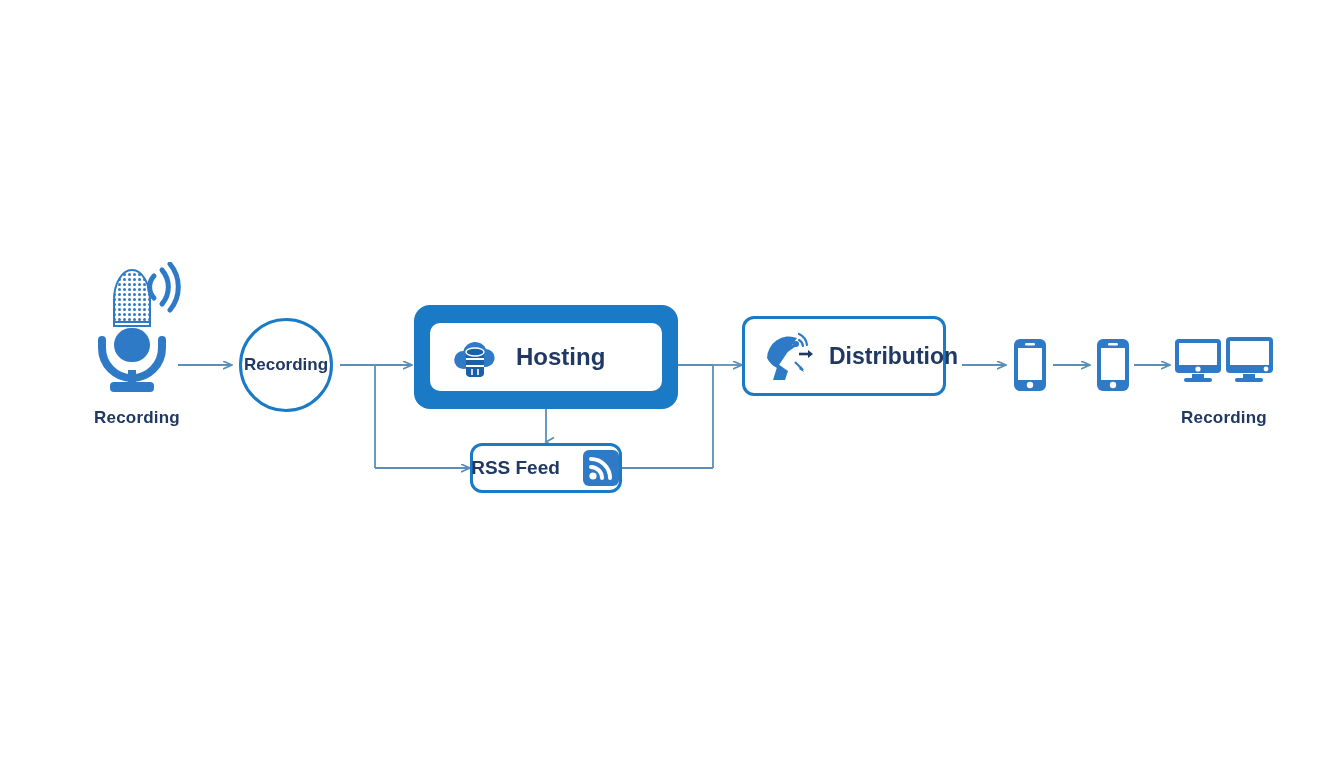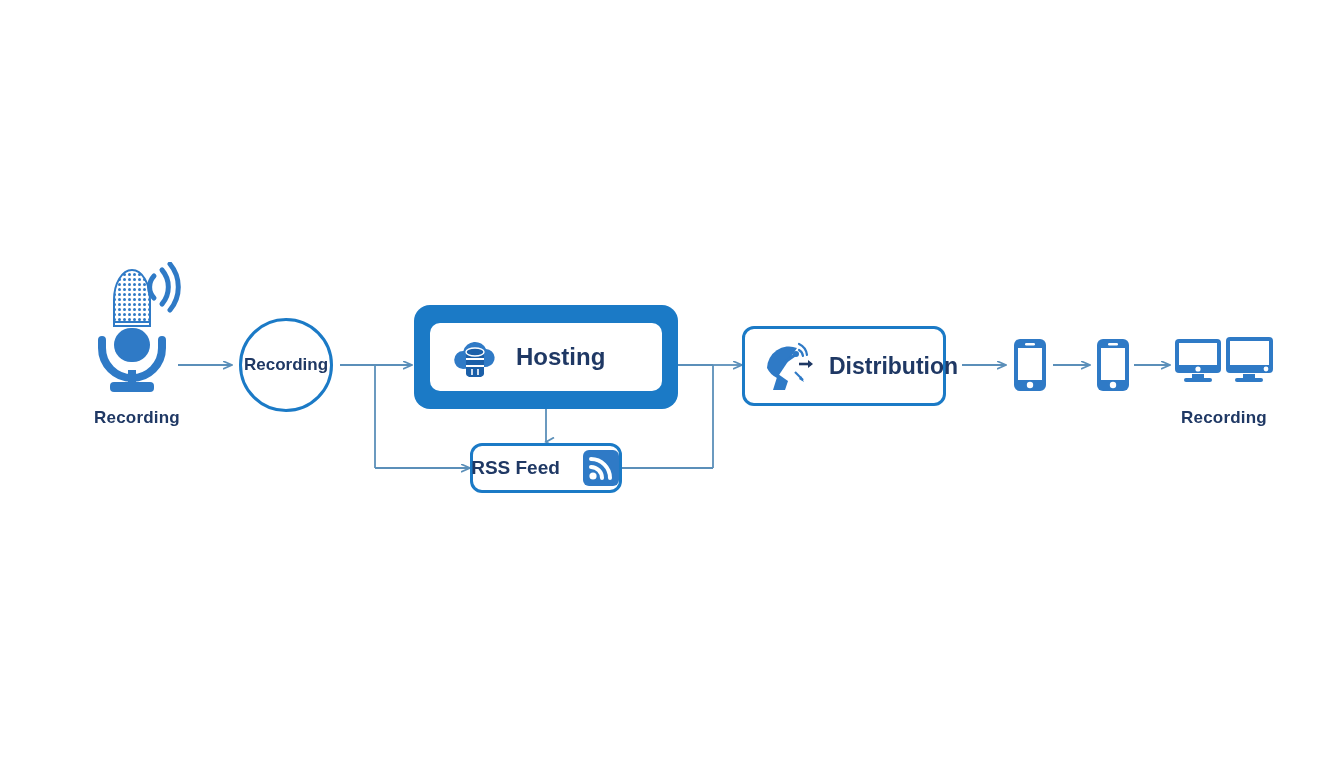--- a/index.html
+++ b/index.html
@@ -195,21 +195,21 @@
     <span class="icon-holder">
       <svg width="40" height="40" viewBox="0 0 40 40">
         <rect x="2" y="2" width="36" height="36" rx="6" fill="#2f7ac6"></rect>
         <circle cx="12" cy="28" r="3.6" fill="#ffffff"></circle>
         <path d="M10,19 a11,11 0 0 1 11,11" fill="none" stroke="#ffffff" stroke-width="4" stroke-linecap="round"></path>
         <path d="M10,11 a19,19 0 0 1 19,19" fill="none" stroke="#ffffff" stroke-width="4" stroke-linecap="round"></path>
       </svg>
     </span>
   </div>
 
-  <div class="dist-box" style="left:742px;top:326px;width:204px;height:80px;">
+  <div class="dist-box" style="left:742px;top:316px;width:204px;height:80px;">
     <span class="icon-holder">
       <svg width="60" height="56" viewBox="0 0 60 56">
 
         <path d="M6,30 a22,22 0 0 1 30,-20 L16,40 a22,22 0 0 1 -10,-10 Z" fill="#2f7ac6"></path>
 
         <path d="M17,36 L27,43 L24,52 L12,52 Z" fill="#2f7ac6"></path>
 
         <line x1="24" y1="24" x2="34" y2="17" stroke="#2f7ac6" stroke-width="3" stroke-linecap="round"></line>
         <circle cx="35" cy="16" r="3" fill="#2f7ac6"></circle>
 

